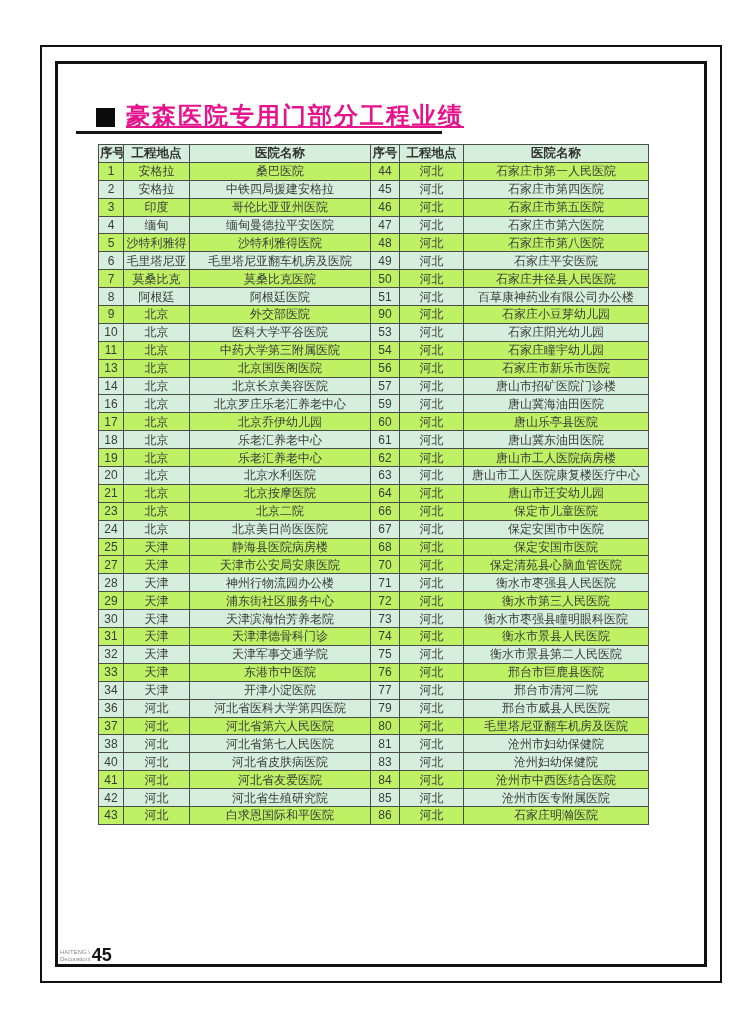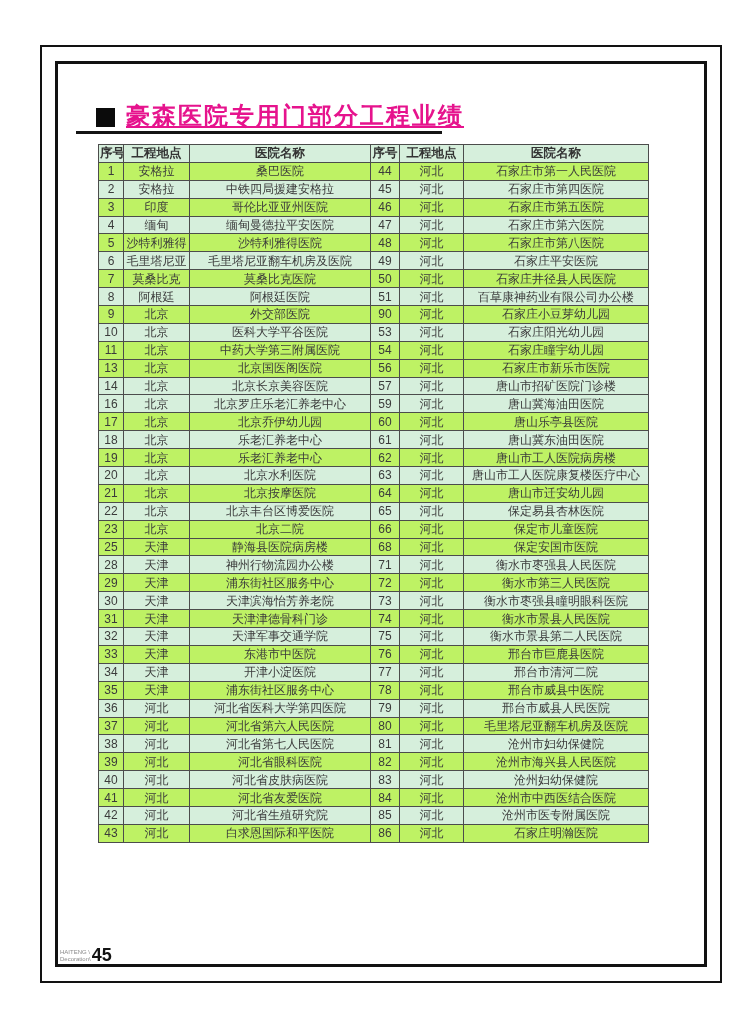--- a/index.html
+++ b/index.html
@@ -235,44 +235,52 @@
             <td>唐山市工人医院康复楼医疗中心</td>
           </tr>
           <tr>
             <td>21</td>
             <td>北京</td>
             <td>北京按摩医院</td>
             <td>64</td>
             <td>河北</td>
             <td>唐山市迁安幼儿园</td>
           </tr>
-          <tr class="alt">
-            <td>22</td>
-            <td>北京</td>
-            <td>北京丰台区博爱医院</td>
-            <td>65</td>
-            <td>河北</td>
-            <td>保定易县杏林医院</td>
-          </tr>
           <tr>
             <td>23</td>
             <td>北京</td>
             <td>北京二院</td>
             <td>66</td>
             <td>河北</td>
             <td>保定市儿童医院</td>
           </tr>
+          <tr class="alt">
+            <td>24</td>
+            <td>北京</td>
+            <td>北京美日尚医医院</td>
+            <td>67</td>
+            <td>河北</td>
+            <td>保定安国市中医院</td>
+          </tr>
           <tr>
             <td>25</td>
             <td>天津</td>
             <td>静海县医院病房楼</td>
             <td>68</td>
             <td>河北</td>
             <td>保定安国市医院</td>
           </tr>
+          <tr>
+            <td>27</td>
+            <td>天津</td>
+            <td>天津市公安局安康医院</td>
+            <td>70</td>
+            <td>河北</td>
+            <td>保定清苑县心脑血管医院</td>
+          </tr>
           <tr class="alt">
             <td>28</td>
             <td>天津</td>
             <td>神州行物流园办公楼</td>
             <td>71</td>
             <td>河北</td>
             <td>衡水市枣强县人民医院</td>
           </tr>
           <tr>
             <td>29</td>
@@ -315,28 +323,20 @@
             <td>邢台市巨鹿县医院</td>
           </tr>
           <tr class="alt">
             <td>34</td>
             <td>天津</td>
             <td>开津小淀医院</td>
             <td>77</td>
             <td>河北</td>
             <td>邢台市清河二院</td>
           </tr>
-          <tr>
-            <td>35</td>
-            <td>天津</td>
-            <td>浦东街社区服务中心</td>
-            <td>78</td>
-            <td>河北</td>
-            <td>邢台市威县中医院</td>
-          </tr>
           <tr class="alt">
             <td>36</td>
             <td>河北</td>
             <td>河北省医科大学第四医院</td>
             <td>79</td>
             <td>河北</td>
             <td>邢台市威县人民医院</td>
           </tr>
           <tr>
             <td>37</td>
@@ -346,28 +346,20 @@
             <td>河北</td>
             <td>毛里塔尼亚翻车机房及医院</td>
           </tr>
           <tr class="alt">
             <td>38</td>
             <td>河北</td>
             <td>河北省第七人民医院</td>
             <td>81</td>
             <td>河北</td>
             <td>沧州市妇幼保健院</td>
-          </tr>
-          <tr>
-            <td>39</td>
-            <td>河北</td>
-            <td>河北省眼科医院</td>
-            <td>82</td>
-            <td>河北</td>
-            <td>沧州市海兴县人民医院</td>
           </tr>
           <tr class="alt">
             <td>40</td>
             <td>河北</td>
             <td>河北省皮肤病医院</td>
             <td>83</td>
             <td>河北</td>
             <td>沧州妇幼保健院</td>
           </tr>
           <tr>

